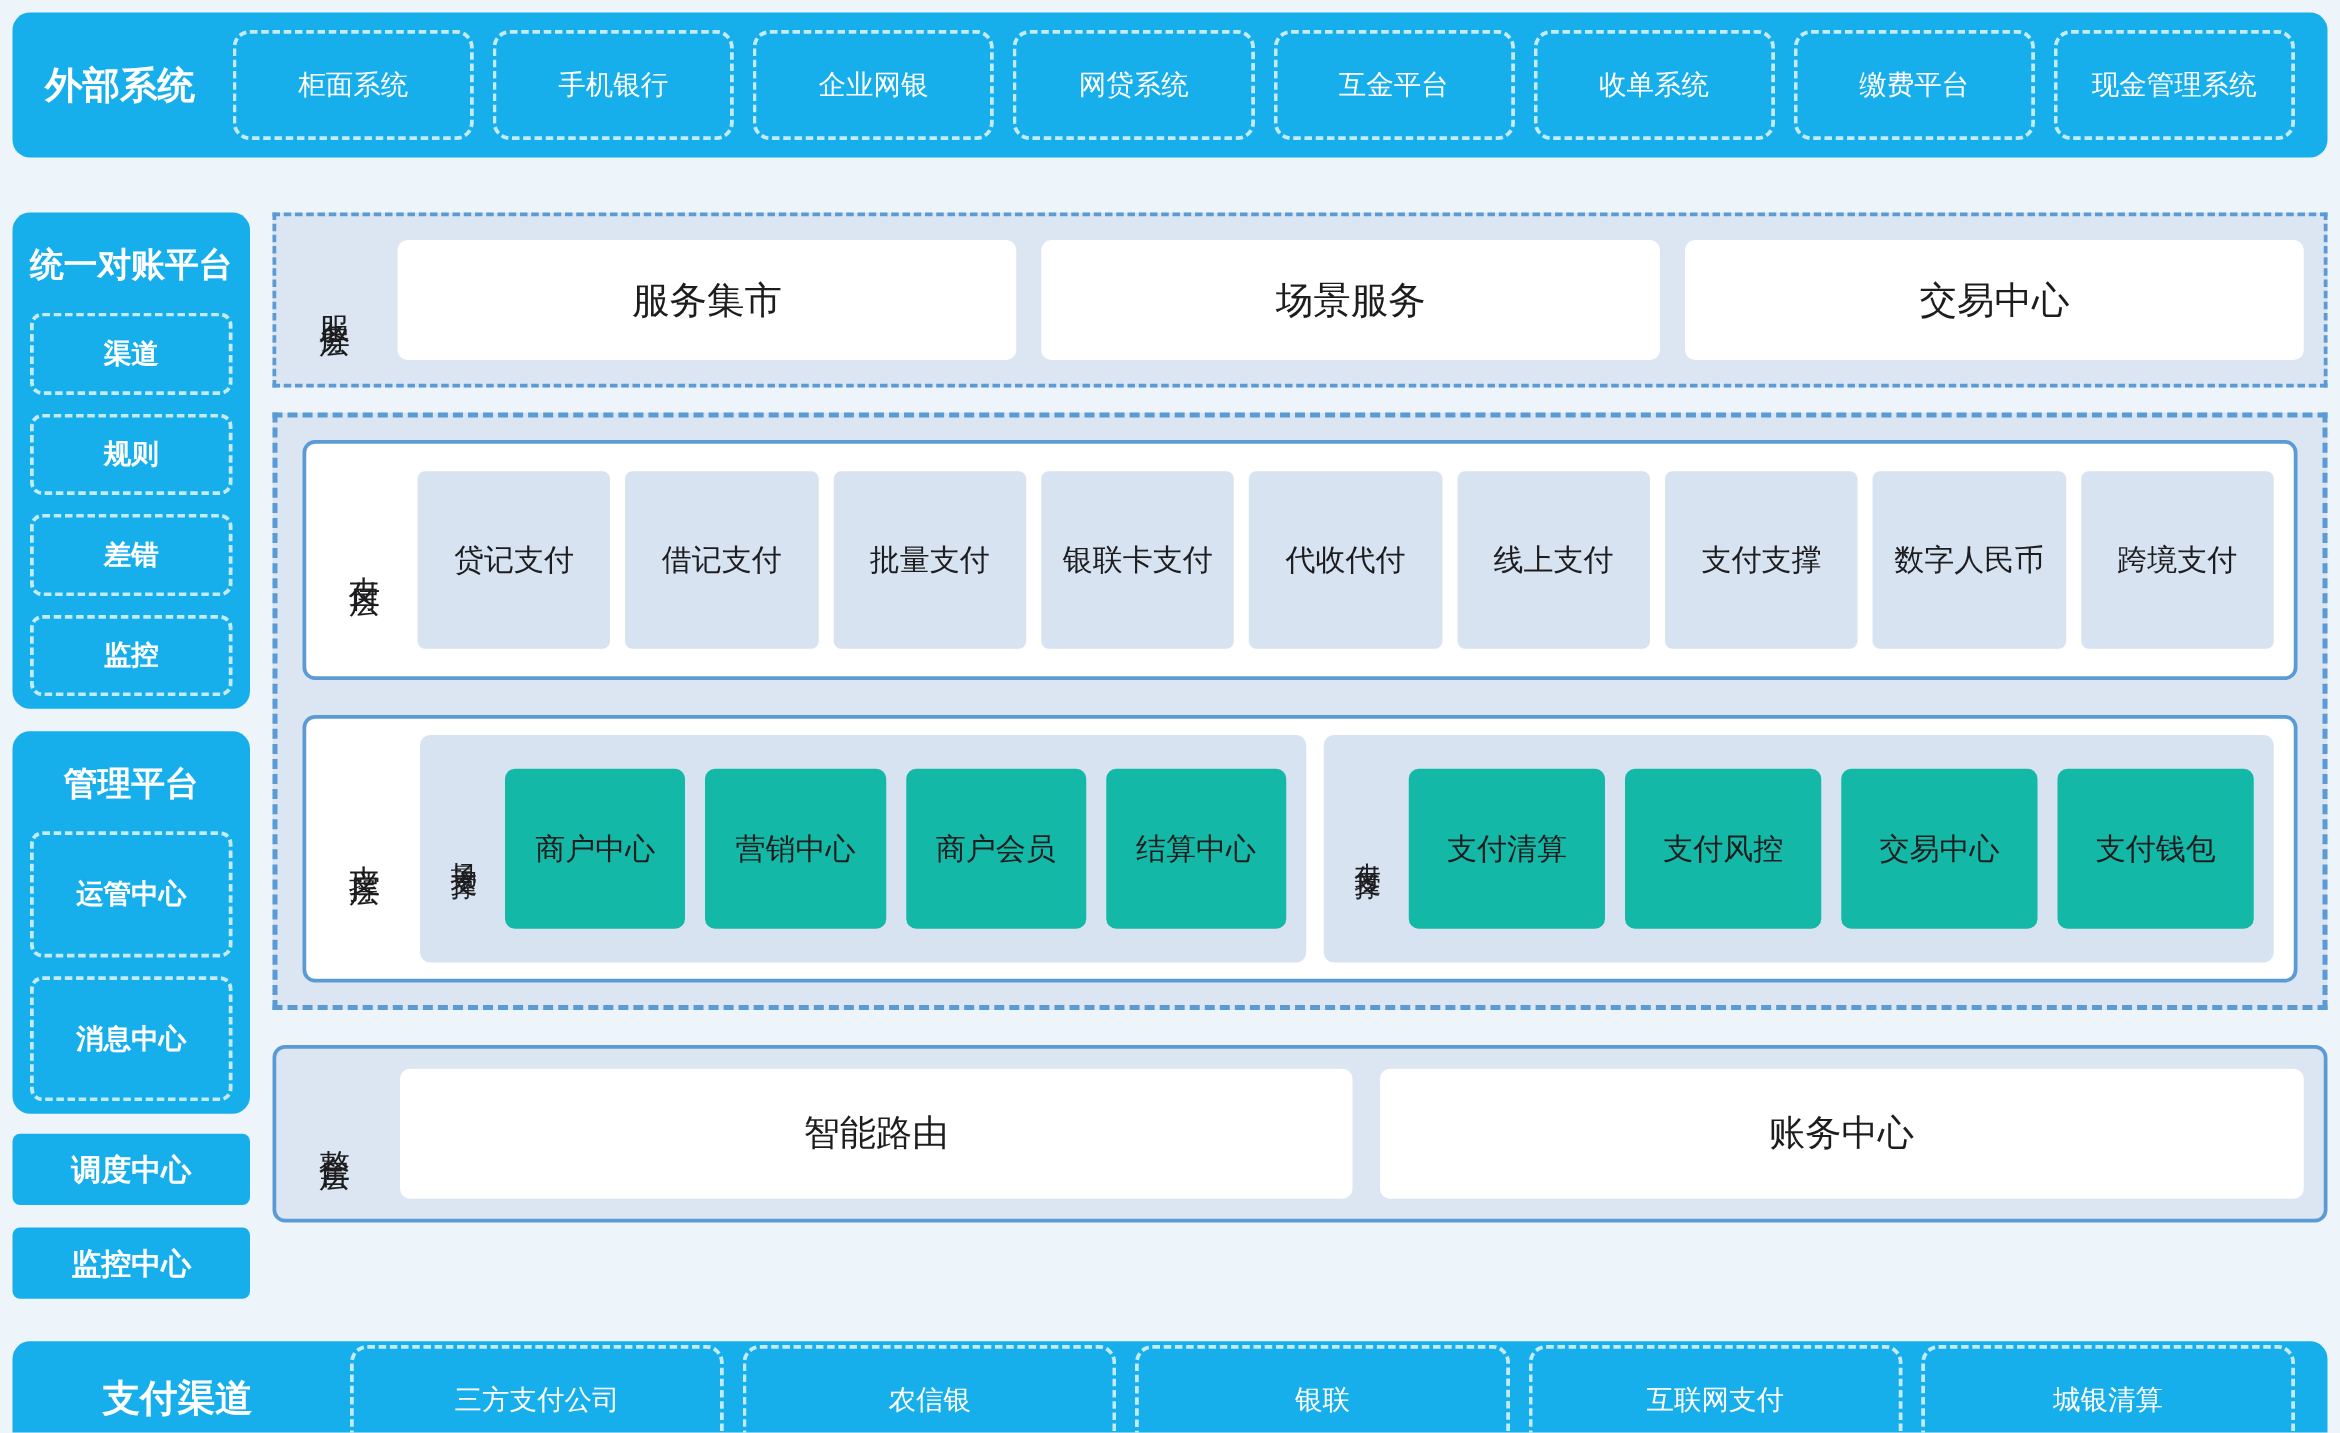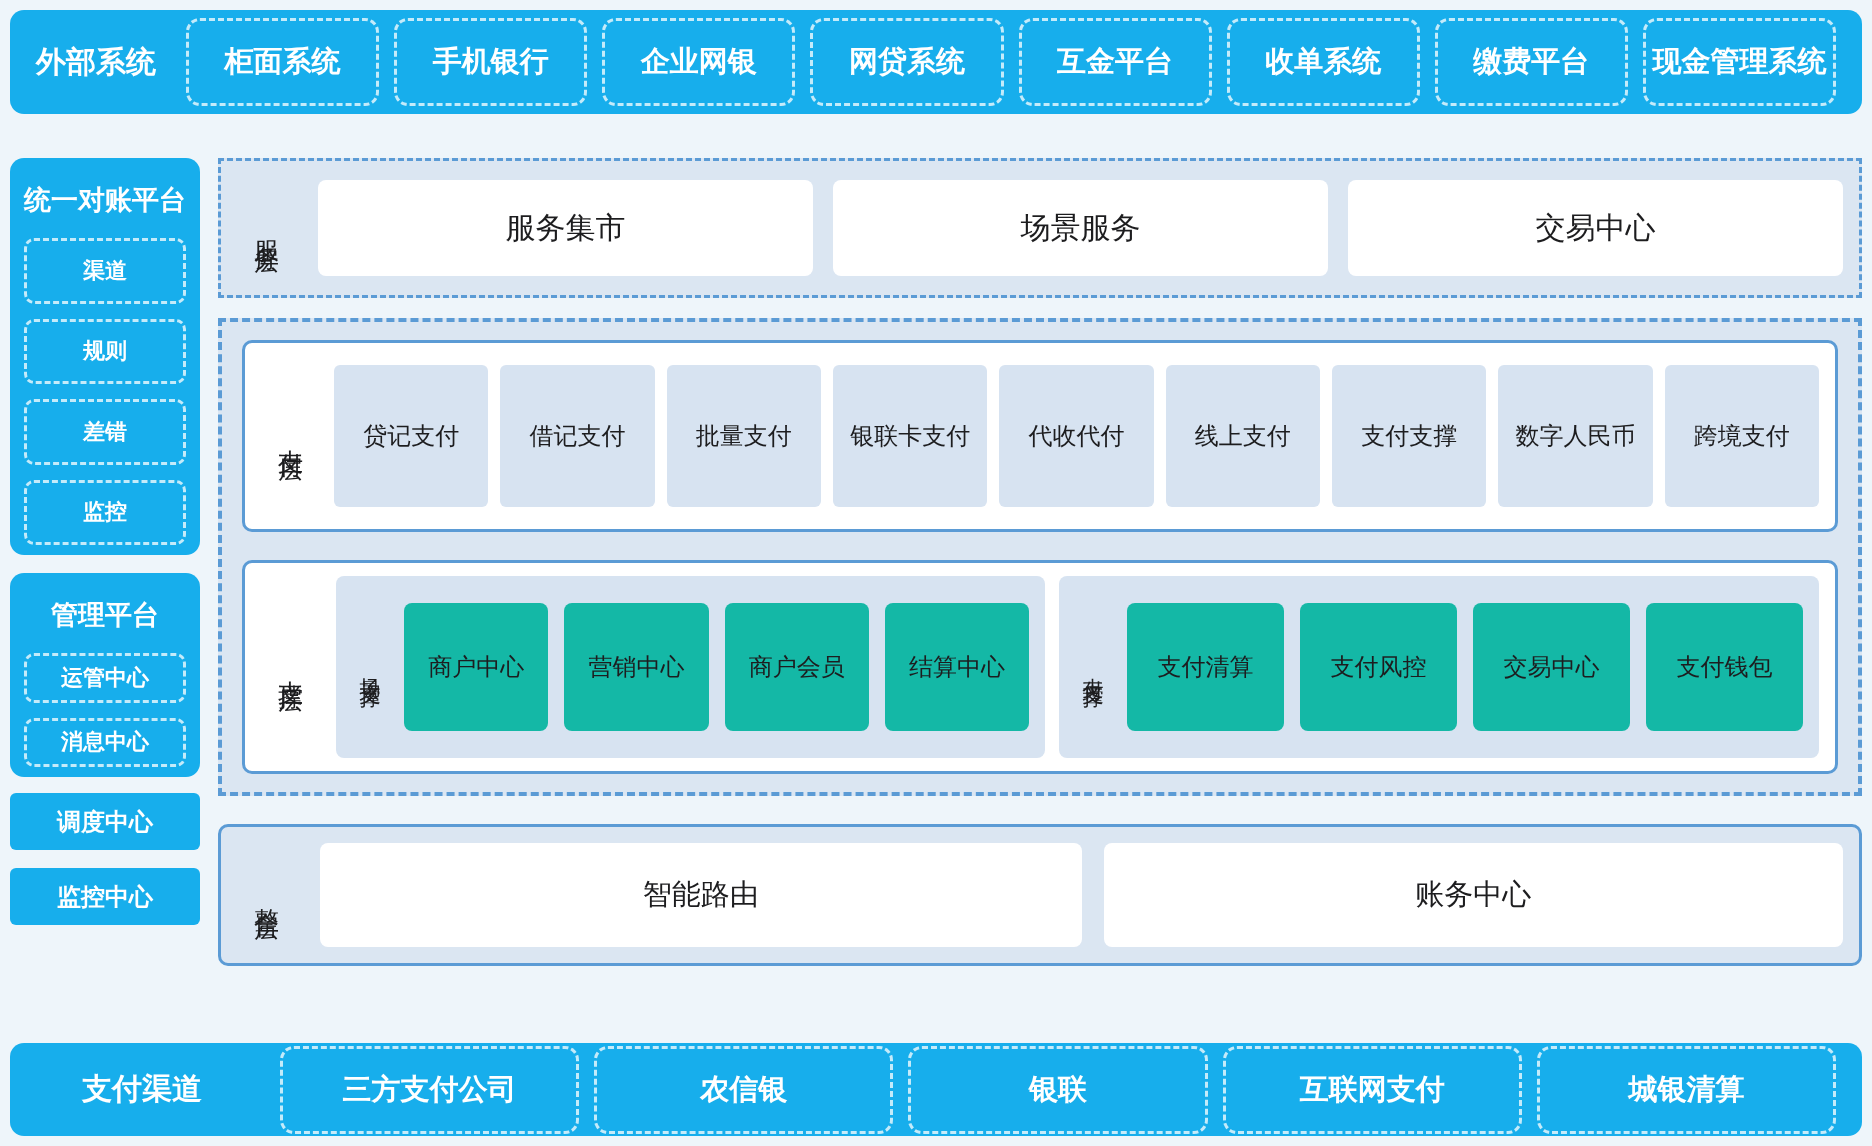--- a/index.html
+++ b/index.html
@@ -15,45 +15,45 @@
   
   .bar {
     background: #17aeec;
     border-radius: 14px;
     display: flex;
     align-items: center;
     color: #fff;
     padding: 0 26px;
     flex: 0 0 auto;
   }
-  .bar.top { height: 104px; }
+  .bar.top { height: 116px; }
   .bar.bottom { height: 93px; margin-top: 34px; }
   .bar-title { font-size: 30px; font-weight: bold; white-space: nowrap; padding-right: 30px; }
   .bar.bottom .bar-title { padding-left: 46px; padding-right: 78px; }
   .chips { flex: 1; display: flex; gap: 15px; height: 88px; }
   .chip {
     flex: 1;
     border: 3px dashed rgba(255,255,255,0.75);
     border-radius: 14px;
     display: flex; align-items: center; justify-content: center;
-    font-size: 29px; font-weight: bold;
+    font-size: 22px; font-weight: normal;
     white-space: nowrap;
   }
 
   
   .middle { display: flex; margin-top: 44px; flex: 1; gap: 18px; }
 
   
   .sidebar { width: 190px; flex: 0 0 190px; display: flex; flex-direction: column; }
   .side-block {
     background: #17aeec; color: #fff; border-radius: 14px;
     padding: 10px 14px; display: flex; flex-direction: column;
   }
   .side-block.recon { height: 397px; margin-bottom: 18px; }
-  .side-block.mgmt { height: 204px; margin-bottom: 16px; }
+  .side-block.mgmt { height: 306px; margin-bottom: 16px; }
   .side-title { text-align: center; font-size: 27px; font-weight: bold; margin: 14px 0 20px; white-space: nowrap; }
   .side-chips { flex: 1; display: flex; flex-direction: column; gap: 15px; }
   .side-chip {
     flex: 1;
     border: 3px dashed rgba(255,255,255,0.75);
     border-radius: 10px;
     display: flex; align-items: center; justify-content: center;
     font-size: 22px; font-weight: bold;
   }
   .side-solid {

